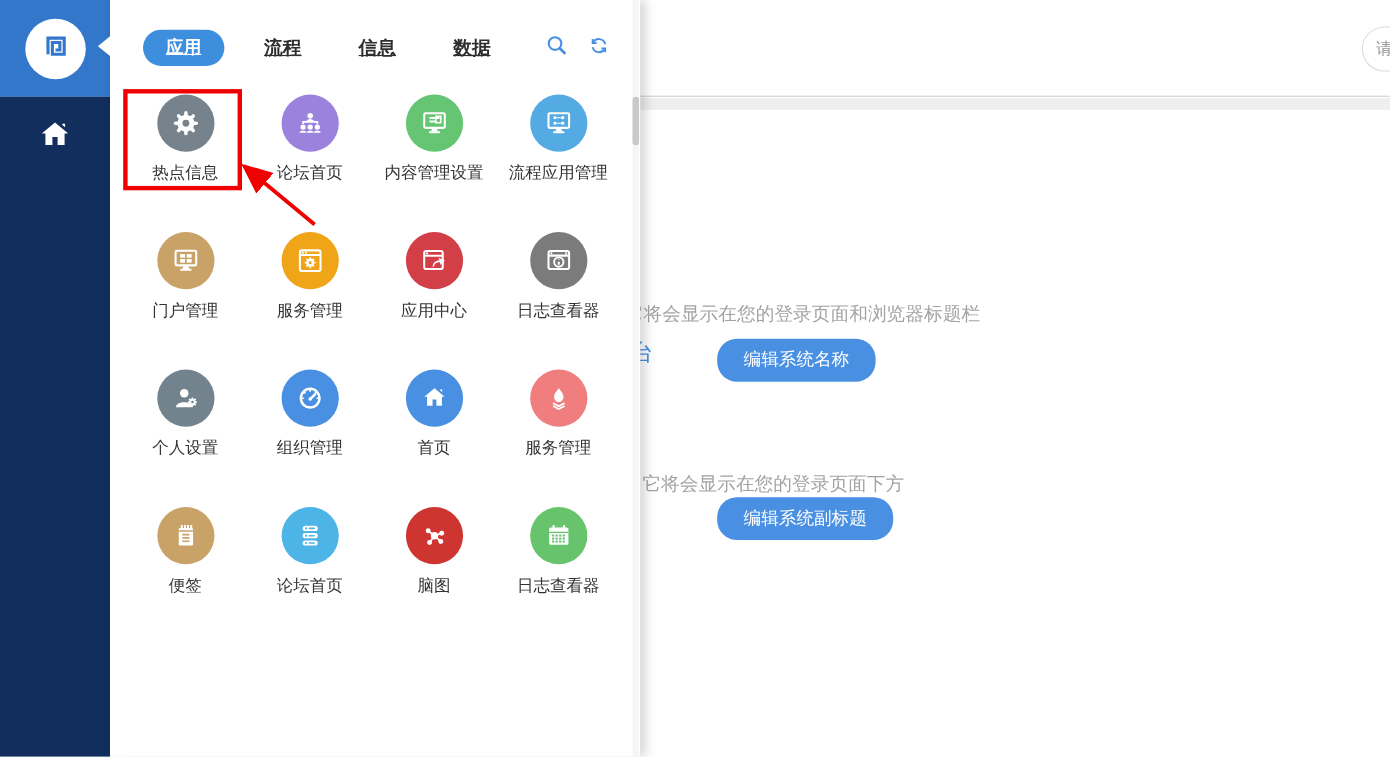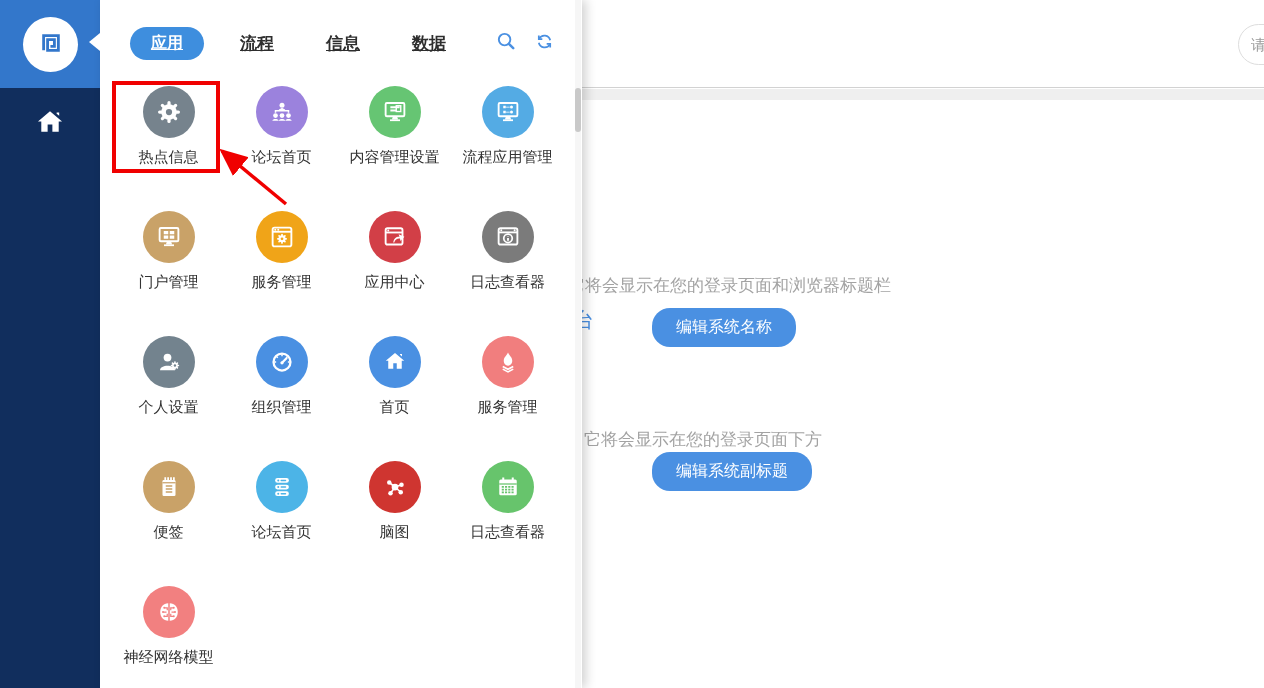--- a/index.html
+++ b/index.html
@@ -392,42 +392,20 @@
               <rect x="7" y="15.6" width="1.7" height="1.4"></rect>
                 <rect x="9.6" y="15.6" width="1.7" height="1.4"></rect>
               <rect x="12.2" y="15.6" width="1.7" height="1.4"></rect>
                 <rect x="14.8" y="15.6" width="1.7" height="1.4"></rect>
               </g>
           </svg>
         </span>
         <span class="lb">日志查看器</span>
       </div>
 
-      <div class="app">
-        <span class="ic" style="background: rgb(242, 128, 128); color: rgb(242, 128, 128);">
-          <svg width="30" height="30" viewBox="0 0 24 24">
-            <g fill="#fff">
-              <path d="M11.4 5c-3.9.2-6.4 3-6.4 7s2.5 6.8 6.4 7z"></path>
-              <path d="M12.6 5c3.9.2 6.4 3 6.4 7s-2.5 6.8-6.4 7z"></path>
-              </g>
-            <g stroke="currentColor" stroke-width="1" fill="none">
-              <path d="M8.4 8.6h2.2v2M7.4 12h2.6M8.4 15.4h2.2v-2M15.6 8.6h-2.2v2M16.6 12h-2.6M15.6 15.4h-2.2v-2"></path>
-              </g>
-            <g fill="currentColor">
-              <circle cx="8.2" cy="8.6" r=".8"></circle>
-                <circle cx="7.2" cy="12" r=".8"></circle>
-                <circle cx="8.2" cy="15.4" r=".8"></circle>
-              <circle cx="15.8" cy="8.6" r=".8"></circle>
-                <circle cx="16.8" cy="12" r=".8"></circle>
-                <circle cx="15.8" cy="15.4" r=".8"></circle>
-              </g>
-          </svg>
-        </span>
-        <span class="lb">神经网络模型</span>
-      </div>
 
     </div>
 
     <div class="popup-scrollbar">
       <div class="popup-scroll-thumb"></div>
     </div>
   </div>
 
   <div class="popup-caret"></div>
 

